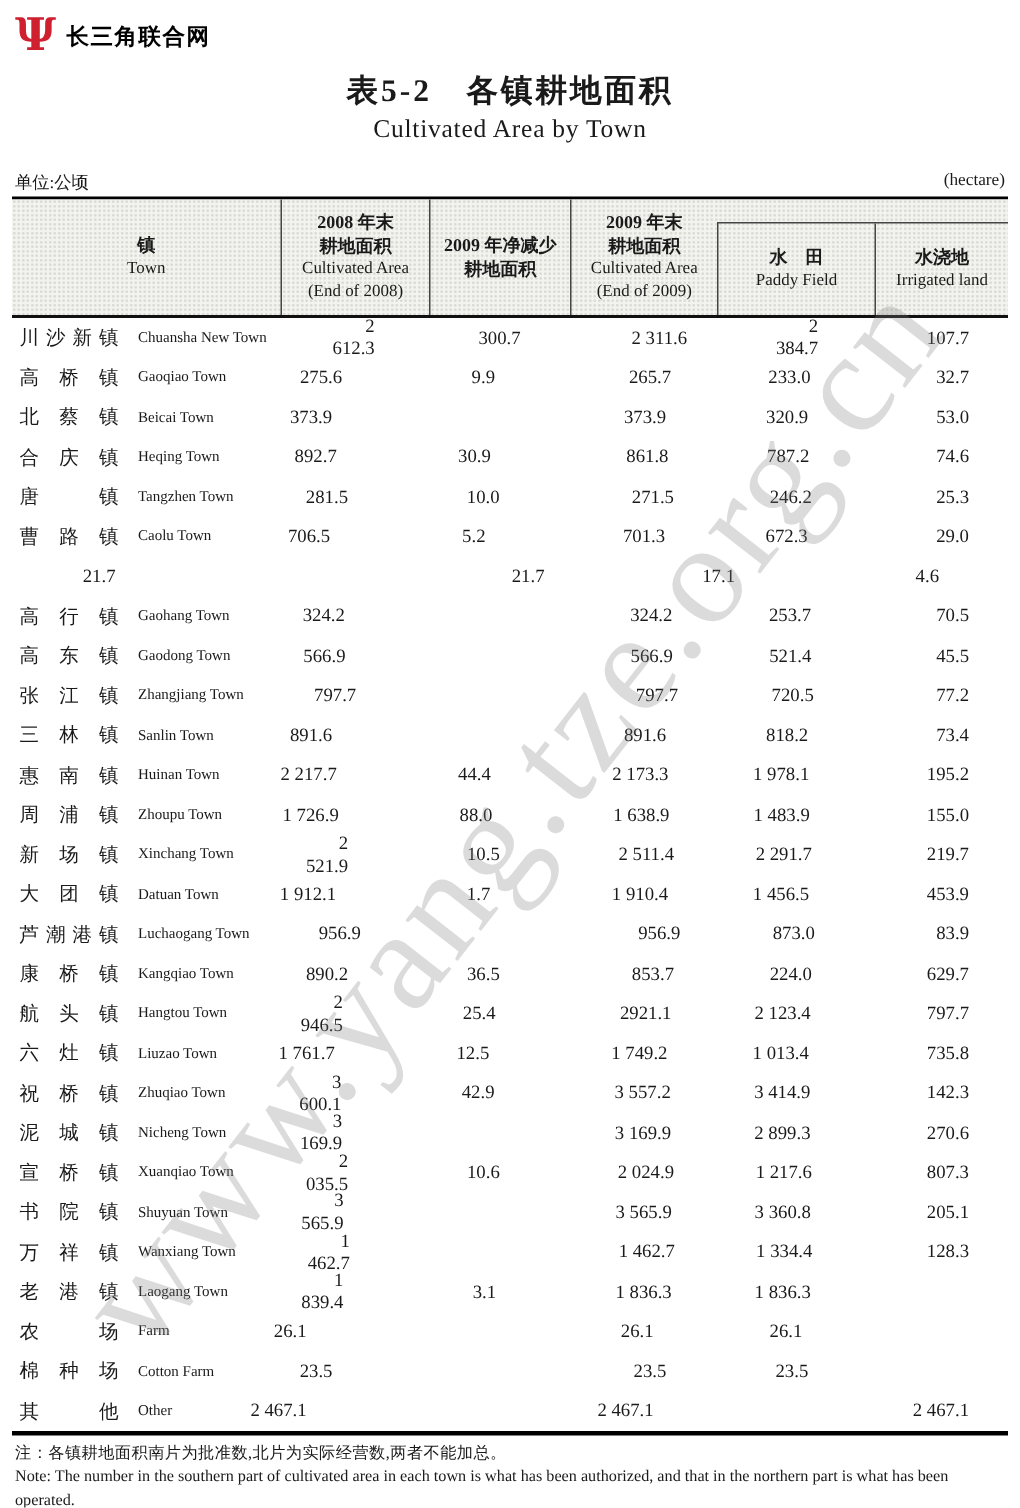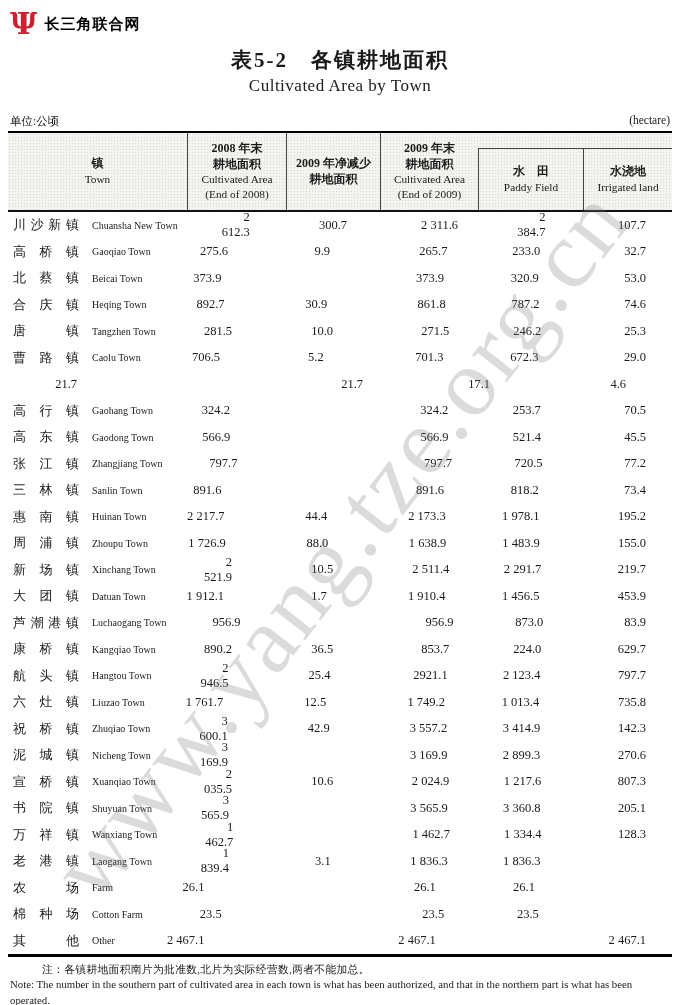--- a/index.html
+++ b/index.html
@@ -63,21 +63,21 @@
   .town .en{margin-left:13px;font-size:10px;white-space:nowrap;}
   .cell.num{text-align:right;box-sizing:border-box;}
   .n2008{width:98px;padding-right:29px;}
   .ndec{width:93px;padding-right:32px;}
   .n2009{width:97px;padding-right:13px;}
   .npaddy{width:104px;padding-right:30px;}
   .nirr{width:92px;padding-right:26px;}
 
   
   .notes{margin:5px 10px 0 10px;font-size:10.8px;line-height:1.42;}
-  .note-cn{letter-spacing:0.3px;margin-left:32px;}
+  .note-cn{letter-spacing:0.3px;}
   .note-en{}
 </style>
 </head>
 <body>
 
 <div class="page">
 
   <div class="watermark">www.yang.tze.org.cn</div>
 
   <header class="logo-bar">

